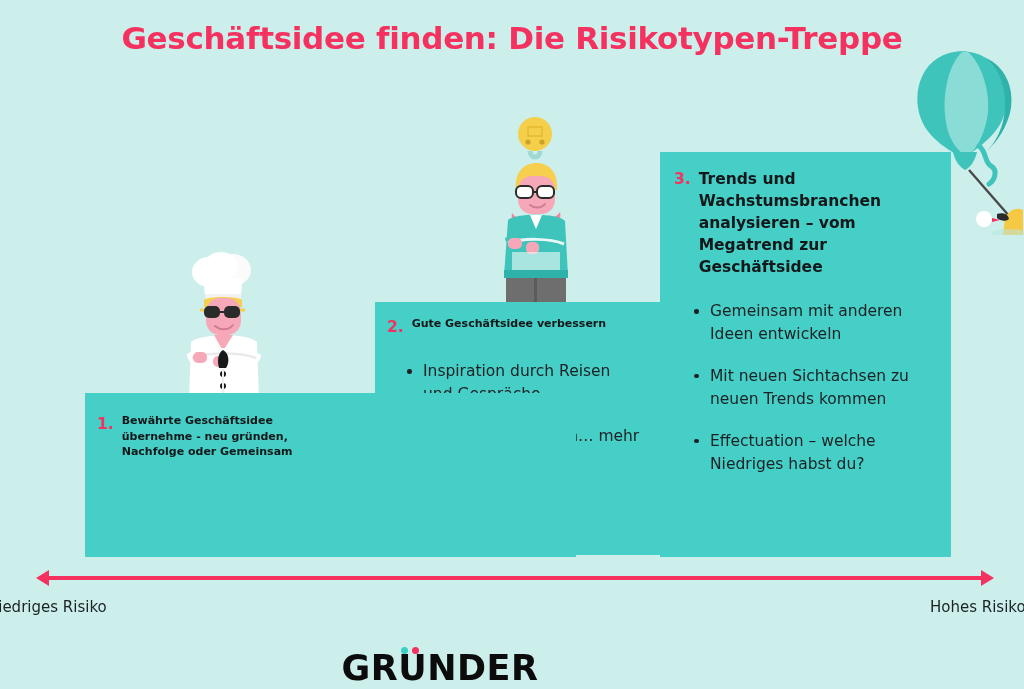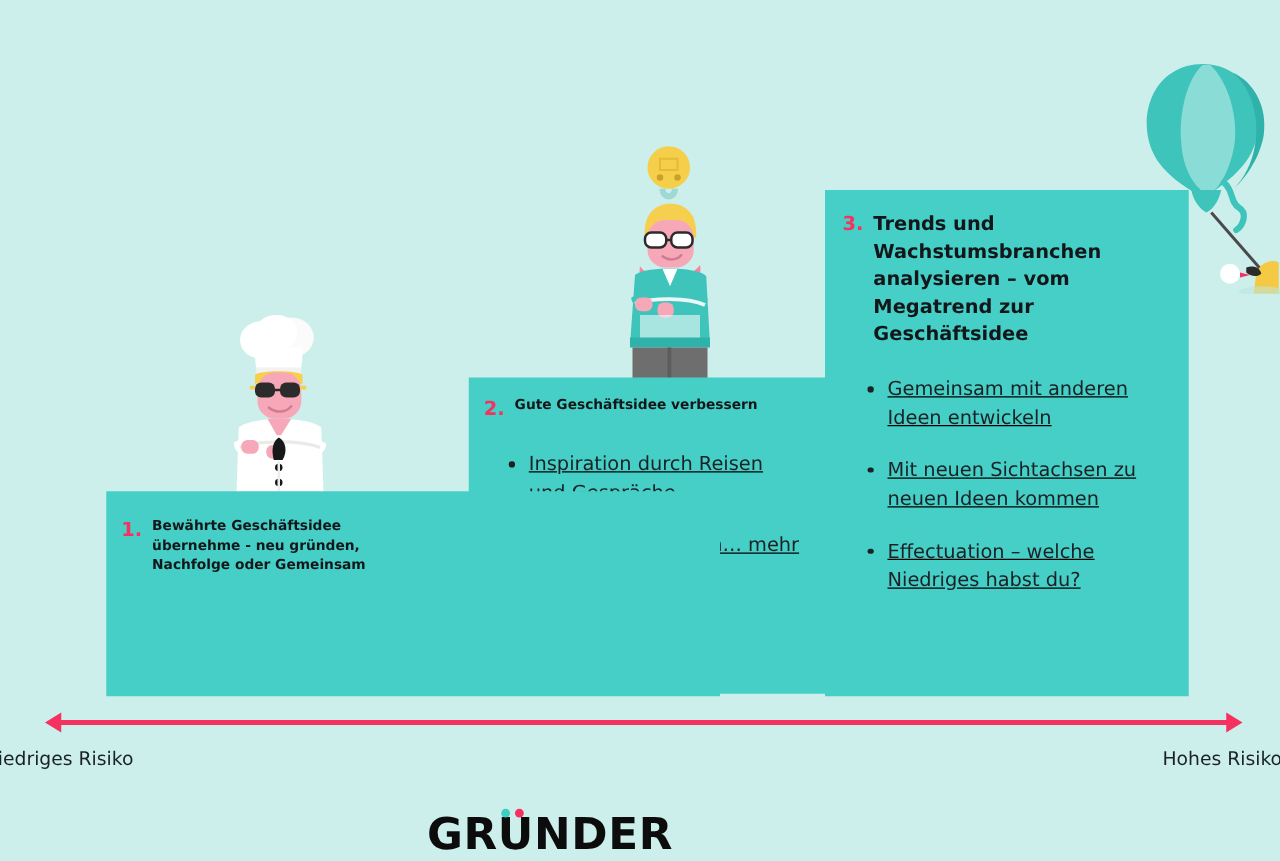--- a/index.html
+++ b/index.html
@@ -39,21 +39,21 @@
   .num{
     color:#f5315f;font-weight:bold;font-size:15.5px;
     flex:0 0 auto;margin-right:8px;line-height:1.42;
   }
   .head-txt{
     color:#13171a;font-weight:bold;font-size:11px;line-height:1.42;
   }
   .s3 .num,.s3 .head-txt{font-size:15.5px;}
 
   ul.bullets{
-    list-style:none;margin:22px 0 0 0;padding:0 0 0 20px;text-decoration:underline;
+    list-style:none;margin:22px 0 0 0;padding:0 0 0 20px;
   }
   ul.bullets li{
     position:relative;
     color:#1b2125;
     font-size:15.5px;
     line-height:1.48;
     margin-bottom:19px;
     padding-left:16px;
     font-weight:400;
   }
@@ -89,20 +89,21 @@
   .illus{position:absolute;}
   .chef{left:157px;top:250px;width:140px;height:150px;}
   .guy{left:478px;top:112px;width:115px;height:195px;}
   .balloon{left:905px;top:50px;width:119px;height:185px;}
 </style>
 </head>
 <body>
 
 <div class="canvas">
 
+  <div class="title">Geschäftsidee finden: Die Risikotypen-Treppe</div>
 
   <div class="illus balloon">
     <svg width="119" height="185" viewBox="0 0 119 185" xmlns="http://www.w3.org/2000/svg">
 
       <path d="M33 8 C10 22 6 58 22 80 C30 91 42 99 49 103 L66 103 C73 98 84 90 92 79 C108 57 104 21 81 8 C67 -1 47 -1 33 8 Z" fill="#3fc4bb"></path>
       <path d="M57 2 C44 14 38 42 40 64 C41 82 48 96 57 103 L66 103 C74 95 81 80 83 62 C85 40 76 13 63 2 Z" fill="#8adcd6"></path>
       <path d="M81 8 C96 20 103 44 99 66 C97 80 90 93 82 101 C92 92 103 76 106 58 C109 36 99 16 81 8 Z" fill="#2fb2aa"></path>
 
       <path d="M48 102 C50 112 56 118 60 120 C65 118 70 111 72 102 Z" fill="#3fc4bb"></path>
 
@@ -119,21 +120,21 @@
   </div>
 
   <div class="step step3 s3">
     <div class="step-body s3-body">
       <div class="head-row">
         <span class="num">3.</span>
         <span class="head-txt">Trends und Wachstumsbranchen analysieren – vom Megatrend zur Geschäftsidee</span>
       </div>
       <ul class="bullets">
         <li>Gemeinsam mit anderen Ideen entwickeln</li>
-        <li>Mit neuen Sichtachsen zu neuen Ideen kommen</li>
+        <li>Mit neuen Sichtachsen zu neuen Trends kommen</li>
         <li>Effectuation – welche Niedriges habst du?</li>
       </ul>
     </div>
   </div>
 
   <div class="illus guy">
     <svg width="115" height="195" viewBox="0 0 115 195" xmlns="http://www.w3.org/2000/svg">
 
       <circle cx="57" cy="22" r="17" fill="#f5cf4a"></circle>
       <rect x="50" y="15" width="14" height="9" fill="none" stroke="#e6bb33" stroke-width="1.6"></rect>

